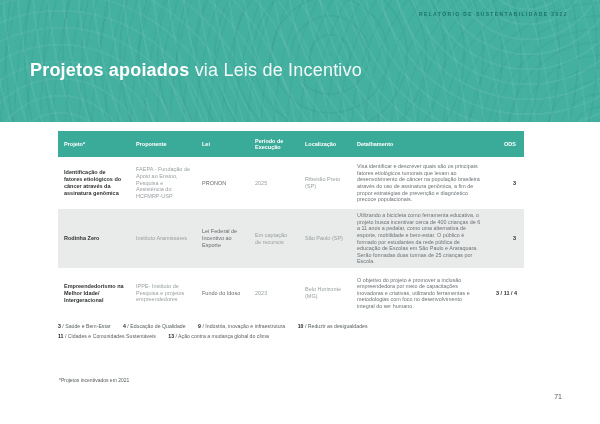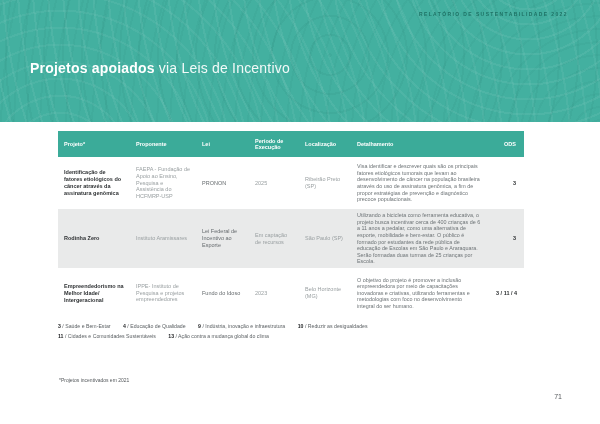--- a/index.html
+++ b/index.html
@@ -20,21 +20,21 @@
       repeating-radial-gradient(circle at 55% 45%, rgba(0,70,60,0.05) 0 2px, transparent 2px 19px),
       repeating-radial-gradient(circle at 100% 110%, rgba(0,70,60,0.04) 0 2px, transparent 2px 13px);
   }
   .hero-label {
     position:absolute; top:11px; right:32px;
     font-size:5px; font-weight:700; letter-spacing:1.4px;
     color:#1e7265; white-space:nowrap;
   }
   .hero-title {
     position:absolute; left:30px; top:60px;
-    font-size:14px; color:#ffffff; white-space:nowrap; letter-spacing:0.2px;
+    font-size:18px; color:#ffffff; white-space:nowrap; letter-spacing:0.2px;
   }
   .hero-title .t-bold { font-weight:700; }
   .hero-title .t-reg  { font-weight:400; color:rgba(255,255,255,0.93); }
 
   
   .table { position:absolute; left:58px; top:131px; width:466px; }
   .tgrid {
     display:grid;
     grid-template-columns:72px 66px 53px 50px 52px 139px 34px;
     align-items:center;

